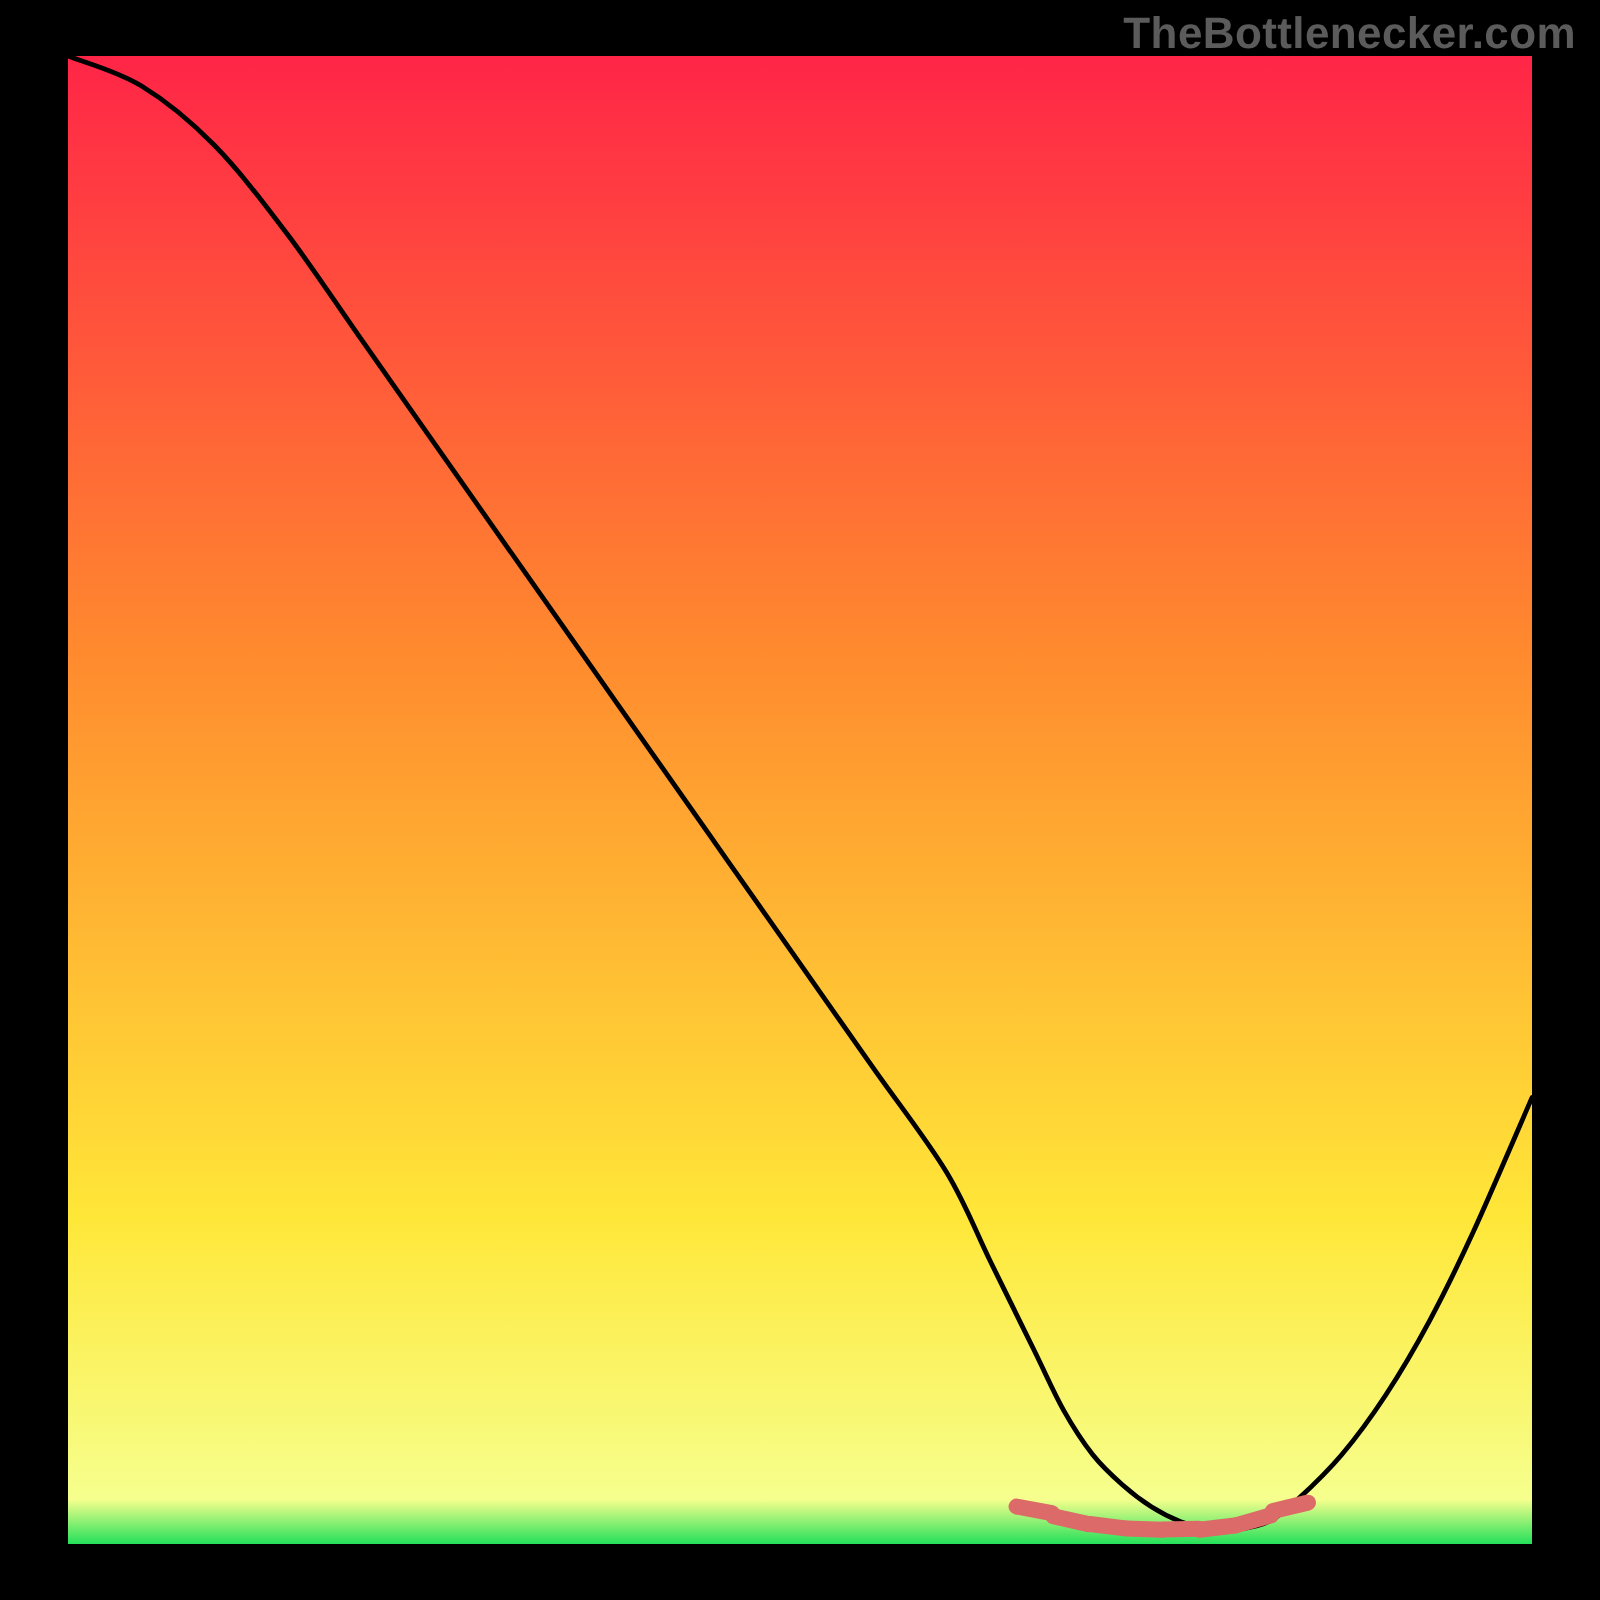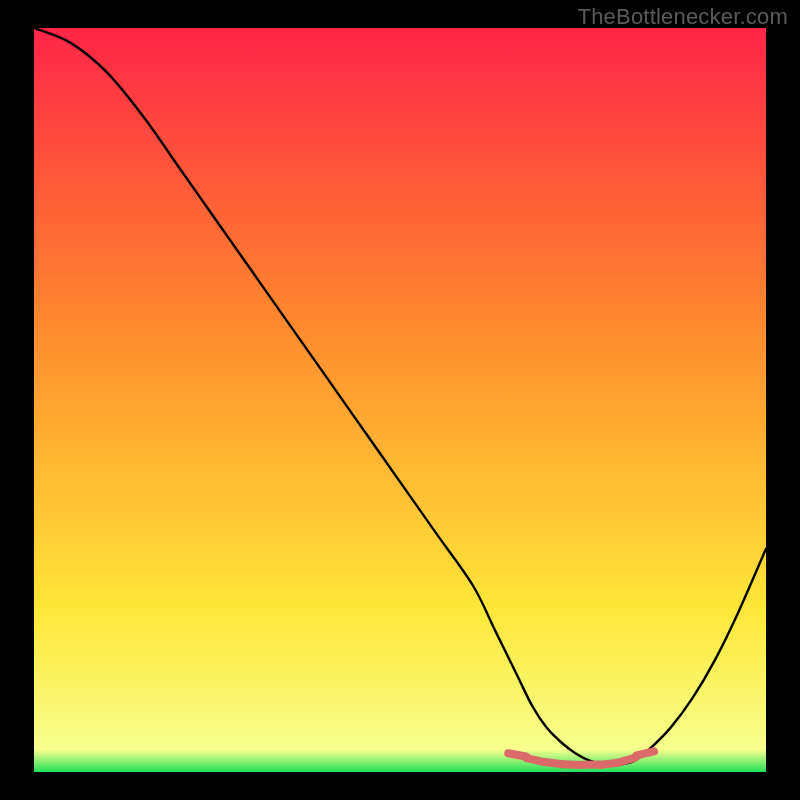--- a/index.html
+++ b/index.html
@@ -16,21 +16,21 @@
     width: 800px;
     height: 800px;
     background: #000;
   }
   .attribution {
     position: absolute;
     top: 4px;
     right: 12px;
     color: #5b5b5b;
     font-size: 22px;
-    font-weight: 400;
+    font-weight: 700;
     letter-spacing: 0.2px;
     z-index: 10;
   }
   .plot-wrap {
     position: absolute;
     left: 34px;
     top: 28px;
     width: 732px;
     height: 744px;
     background: #000;

